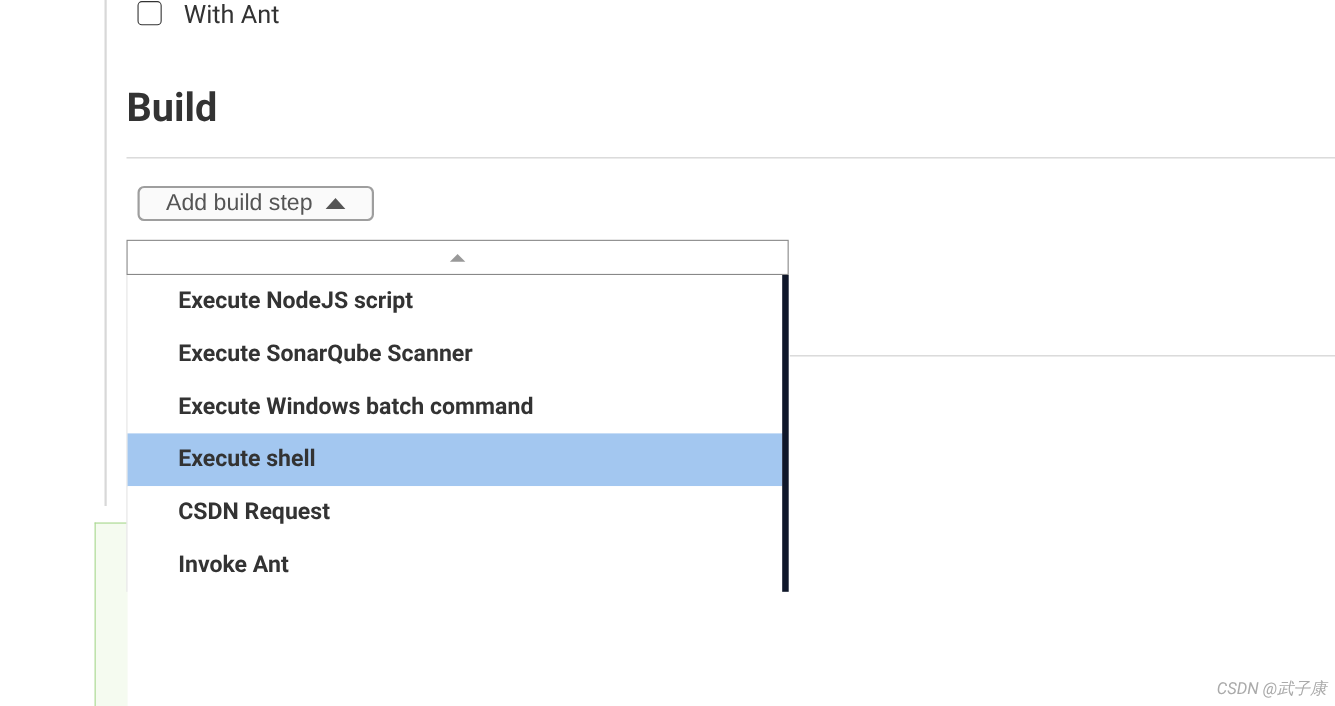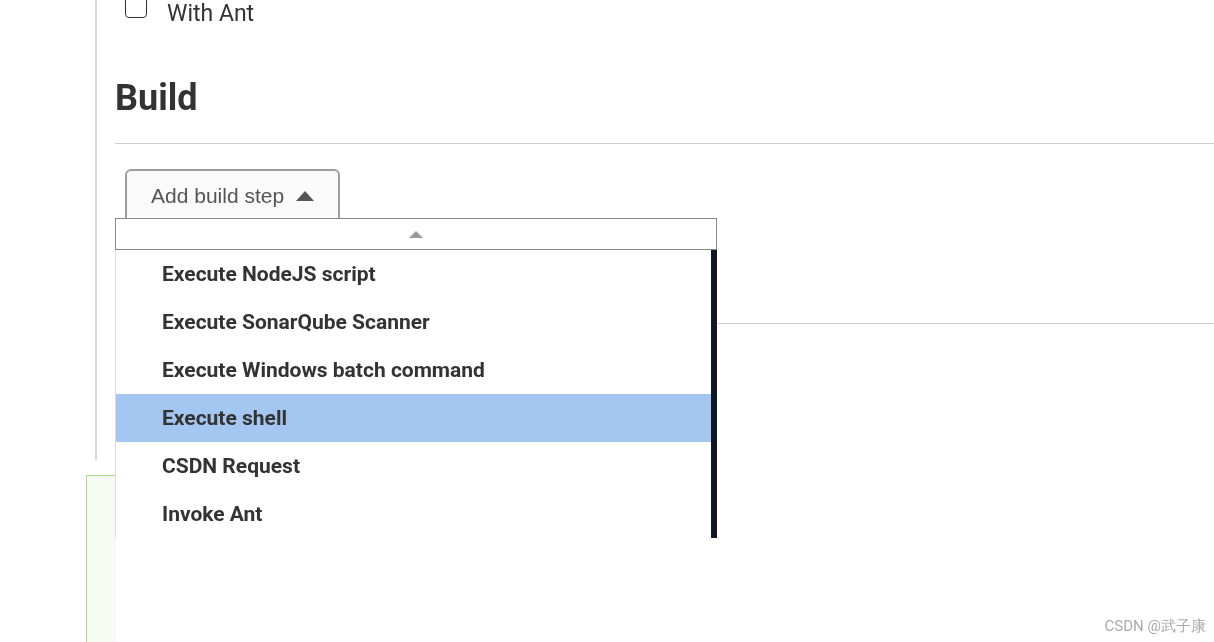--- a/index.html
+++ b/index.html
@@ -14,20 +14,21 @@
       height: 642px;
       overflow: hidden;
       position: relative;
     }
     .content-wrapper {
       padding-left: 115px;
       padding-top: 0;
     }
     .checkbox-row {
       display: flex;
+      align-items: center;
       gap: 20px;
       margin-bottom: 50px;
       margin-left: 10px;
     }
     .checkbox {
       width: 22px;
       height: 22px;
       border: 1.5px solid #333;
       border-radius: 4px;
       background: #fff;
@@ -47,21 +48,21 @@
     }
     .section-divider {
       border: none;
       border-top: 1px solid #ccc;
       margin-bottom: 25px;
     }
     .add-build-button {
       display: inline-flex;
       align-items: center;
       gap: 12px;
-      padding: 13px 24px;
+      padding: 2px 24px;
       background: #fafafa;
       border: 2.5px solid #9e9e9e;
       border-radius: 6px;
       font-size: 21px;
       font-weight: 500;
       color: #555;
       cursor: pointer;
       margin-left: 10px;
     }
     .caret-up {
@@ -135,20 +136,21 @@
       border-left: 1px solid #a8d88f;
       background: #f5fbf0;
     }
     .watermark {
       position: absolute;
       right: 8px;
       bottom: 6px;
       font-size: 15px;
       color: #aaa;
       font-weight: 400;
+      font-style: italic;
     }
   </style>
 </head>
 <body>
 
 <div class="left-sidebar-edge"></div>
 <div class="green-edge"></div>
 
 <div class="content-wrapper">
   <div class="checkbox-row">

